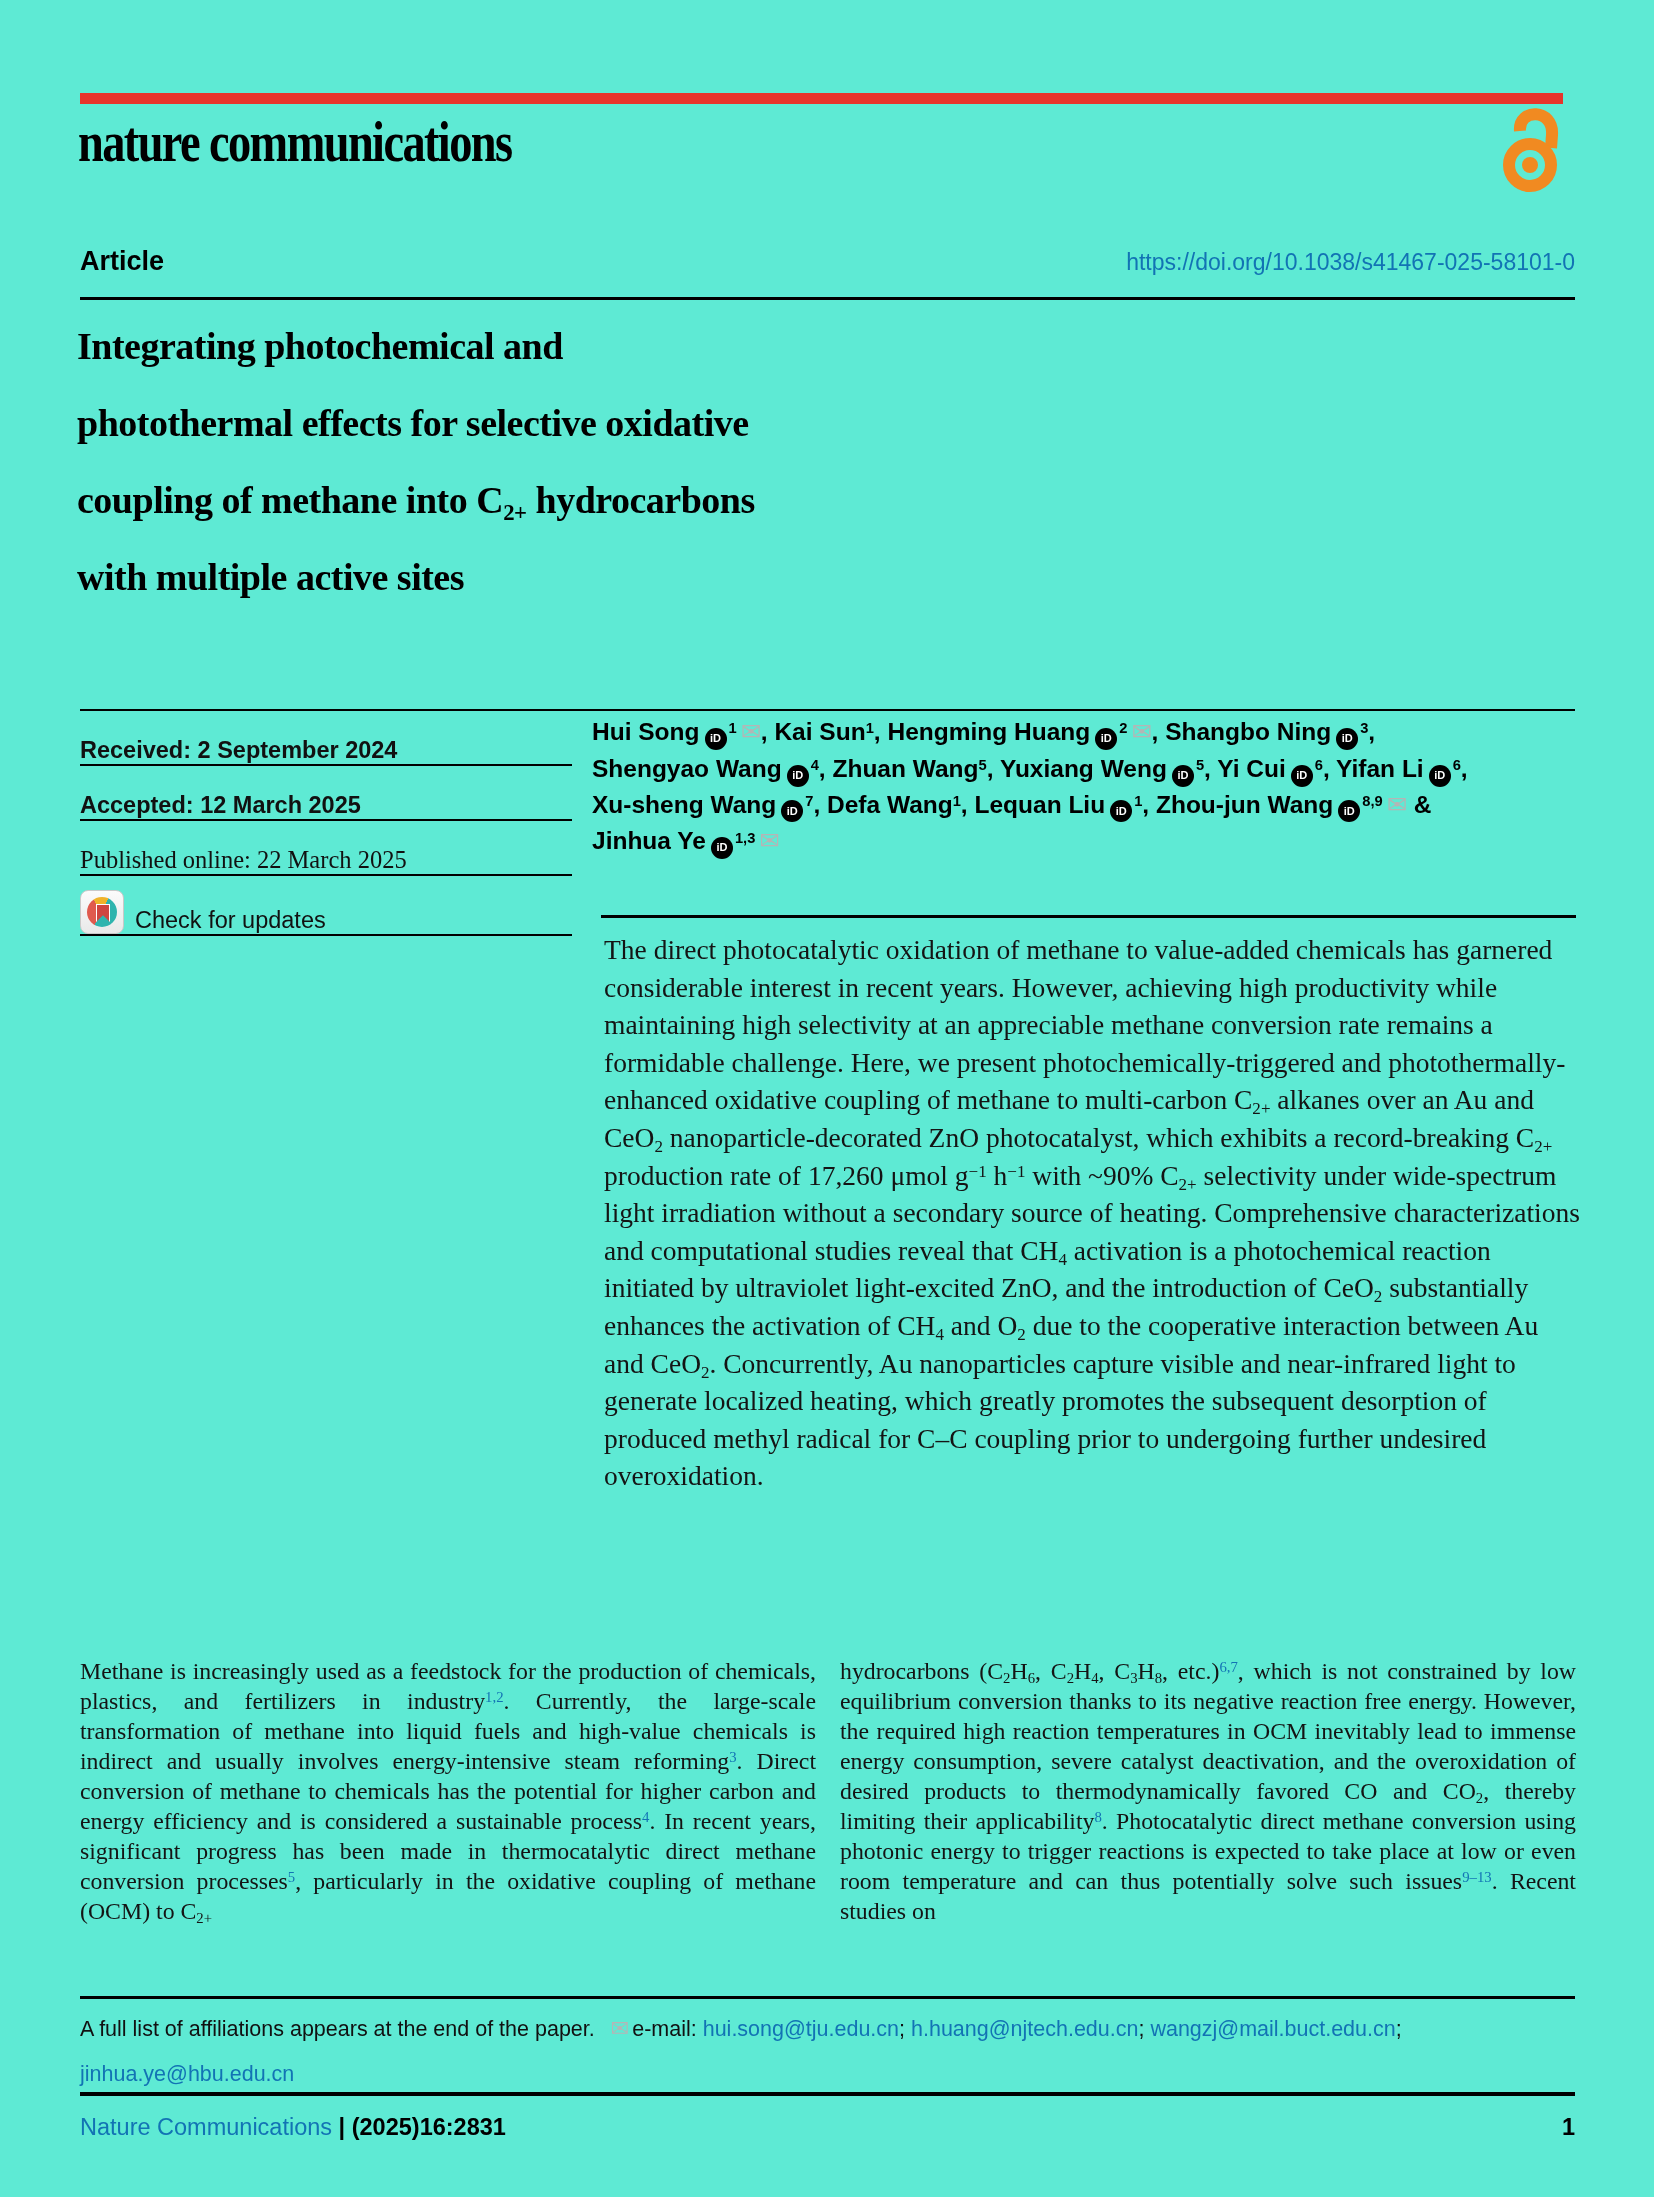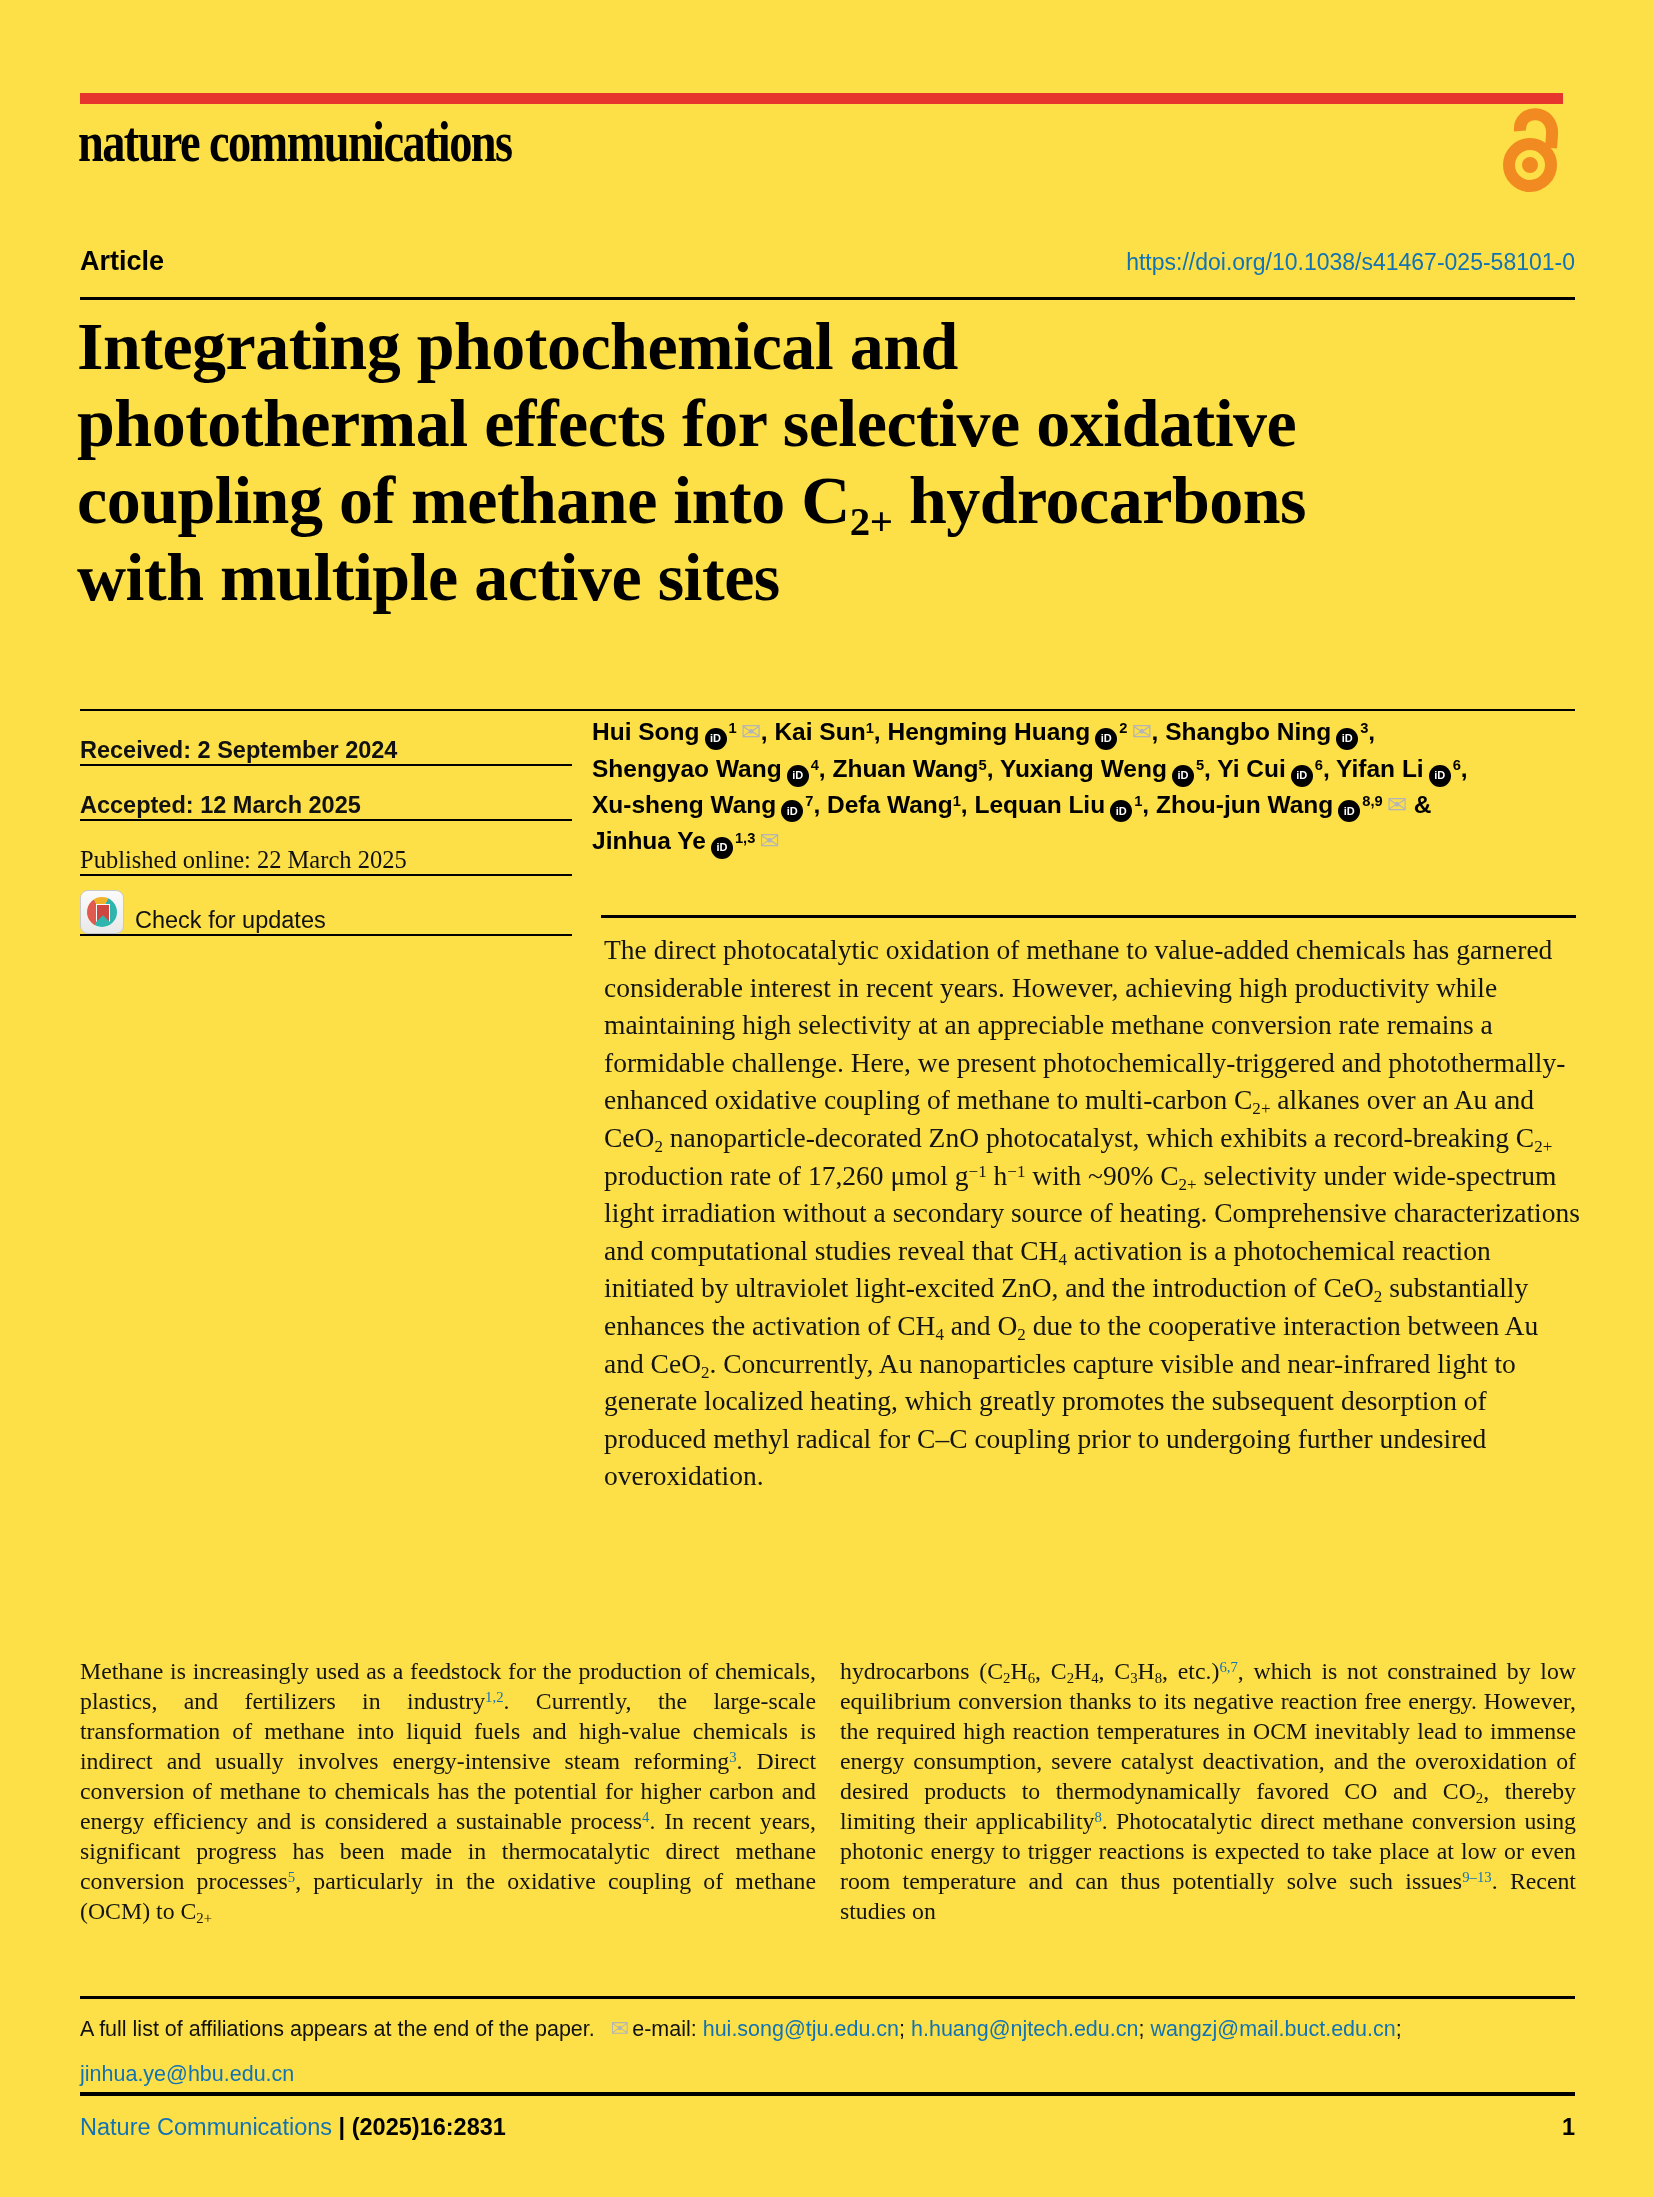--- a/index.html
+++ b/index.html
@@ -1,34 +1,34 @@
 <!DOCTYPE html>
 <html><head>
 <meta charset="utf-8">
 <style>
   html,body{margin:0;padding:0;background:#fff;}
-  .page{position:relative;width:1654px;height:2197px;background:#fde047;overflow:hidden;
+  .page{position:relative;width:1654px;height:2197px;background:#5eead4;overflow:hidden;
         font-family:"Liberation Sans",sans-serif;color:#1b1b1b;}
   .rule{position:absolute;background:#000;}
 
   
   .redbar{position:absolute;left:80px;top:93px;width:1483px;height:11px;background:#e6352c;}
   .logo{position:absolute;left:78px;top:108px;font-family:"Liberation Serif",serif;
         font-weight:700;font-size:58px;letter-spacing:-2px;color:#000;
         transform:scaleX(.8);transform-origin:left top;white-space:nowrap;}
   .oa{position:absolute;left:1494px;top:106px;width:74px;height:90px;}
 
   .article-row{position:absolute;left:80px;top:246px;width:1495px;display:flex;
                justify-content:space-between;align-items:baseline;}
   .article-label{font-size:27px;font-weight:700;color:#000;}
   .doi{font-size:23px;color:#1273b4;text-decoration:none;}
   .r-article{left:80px;top:297px;width:1495px;height:3px;}
 
   .title{position:absolute;left:77px;top:308px;width:1490px;margin:0;
-         font-family:"Liberation Serif",serif;font-weight:700;font-size:68px;
+         font-family:"Liberation Serif",serif;font-weight:700;font-size:38px;
          line-height:77px;color:#000;letter-spacing:-.5px;}
 
   .r-top{left:80px;top:709px;width:1495px;height:2px;}
 
   
   .dates{position:absolute;left:80px;top:711px;width:492px;}
   .drow{height:53px;border-bottom:2px solid #000;display:flex;align-items:flex-end;
         font-size:23.5px;font-weight:600;color:#111;}
   .drow.serif{font-family:Liberation Serif, serif;font-weight:400;font-size:24.5px;}
   .drow.check{height:58px;font-weight:500;gap:11px;}

